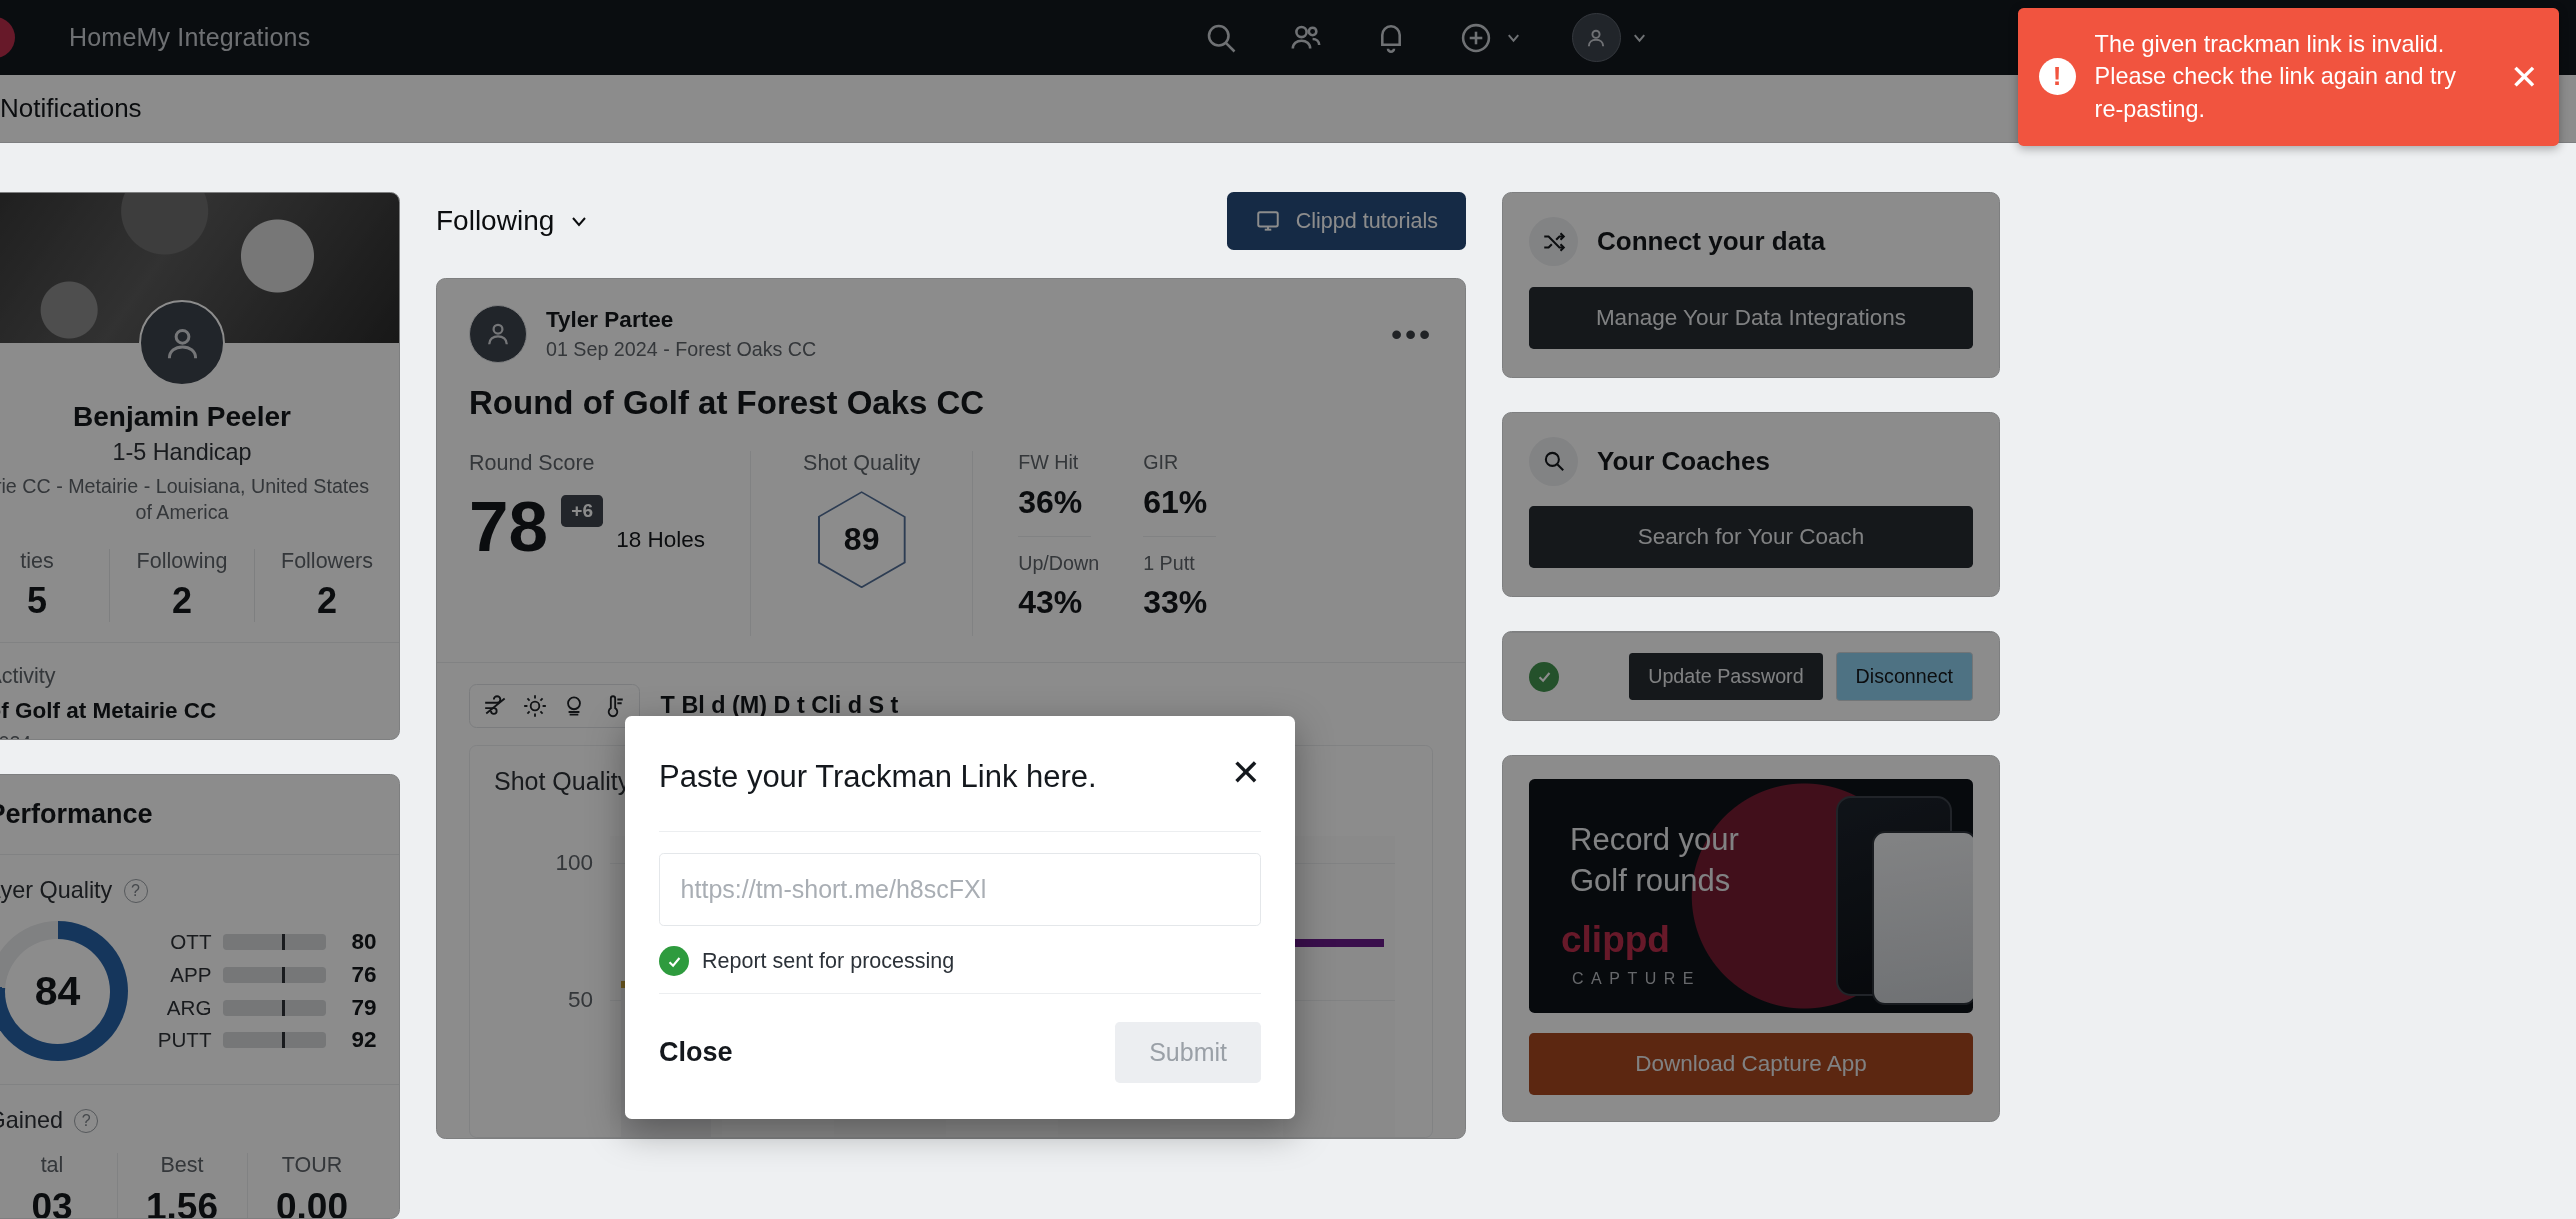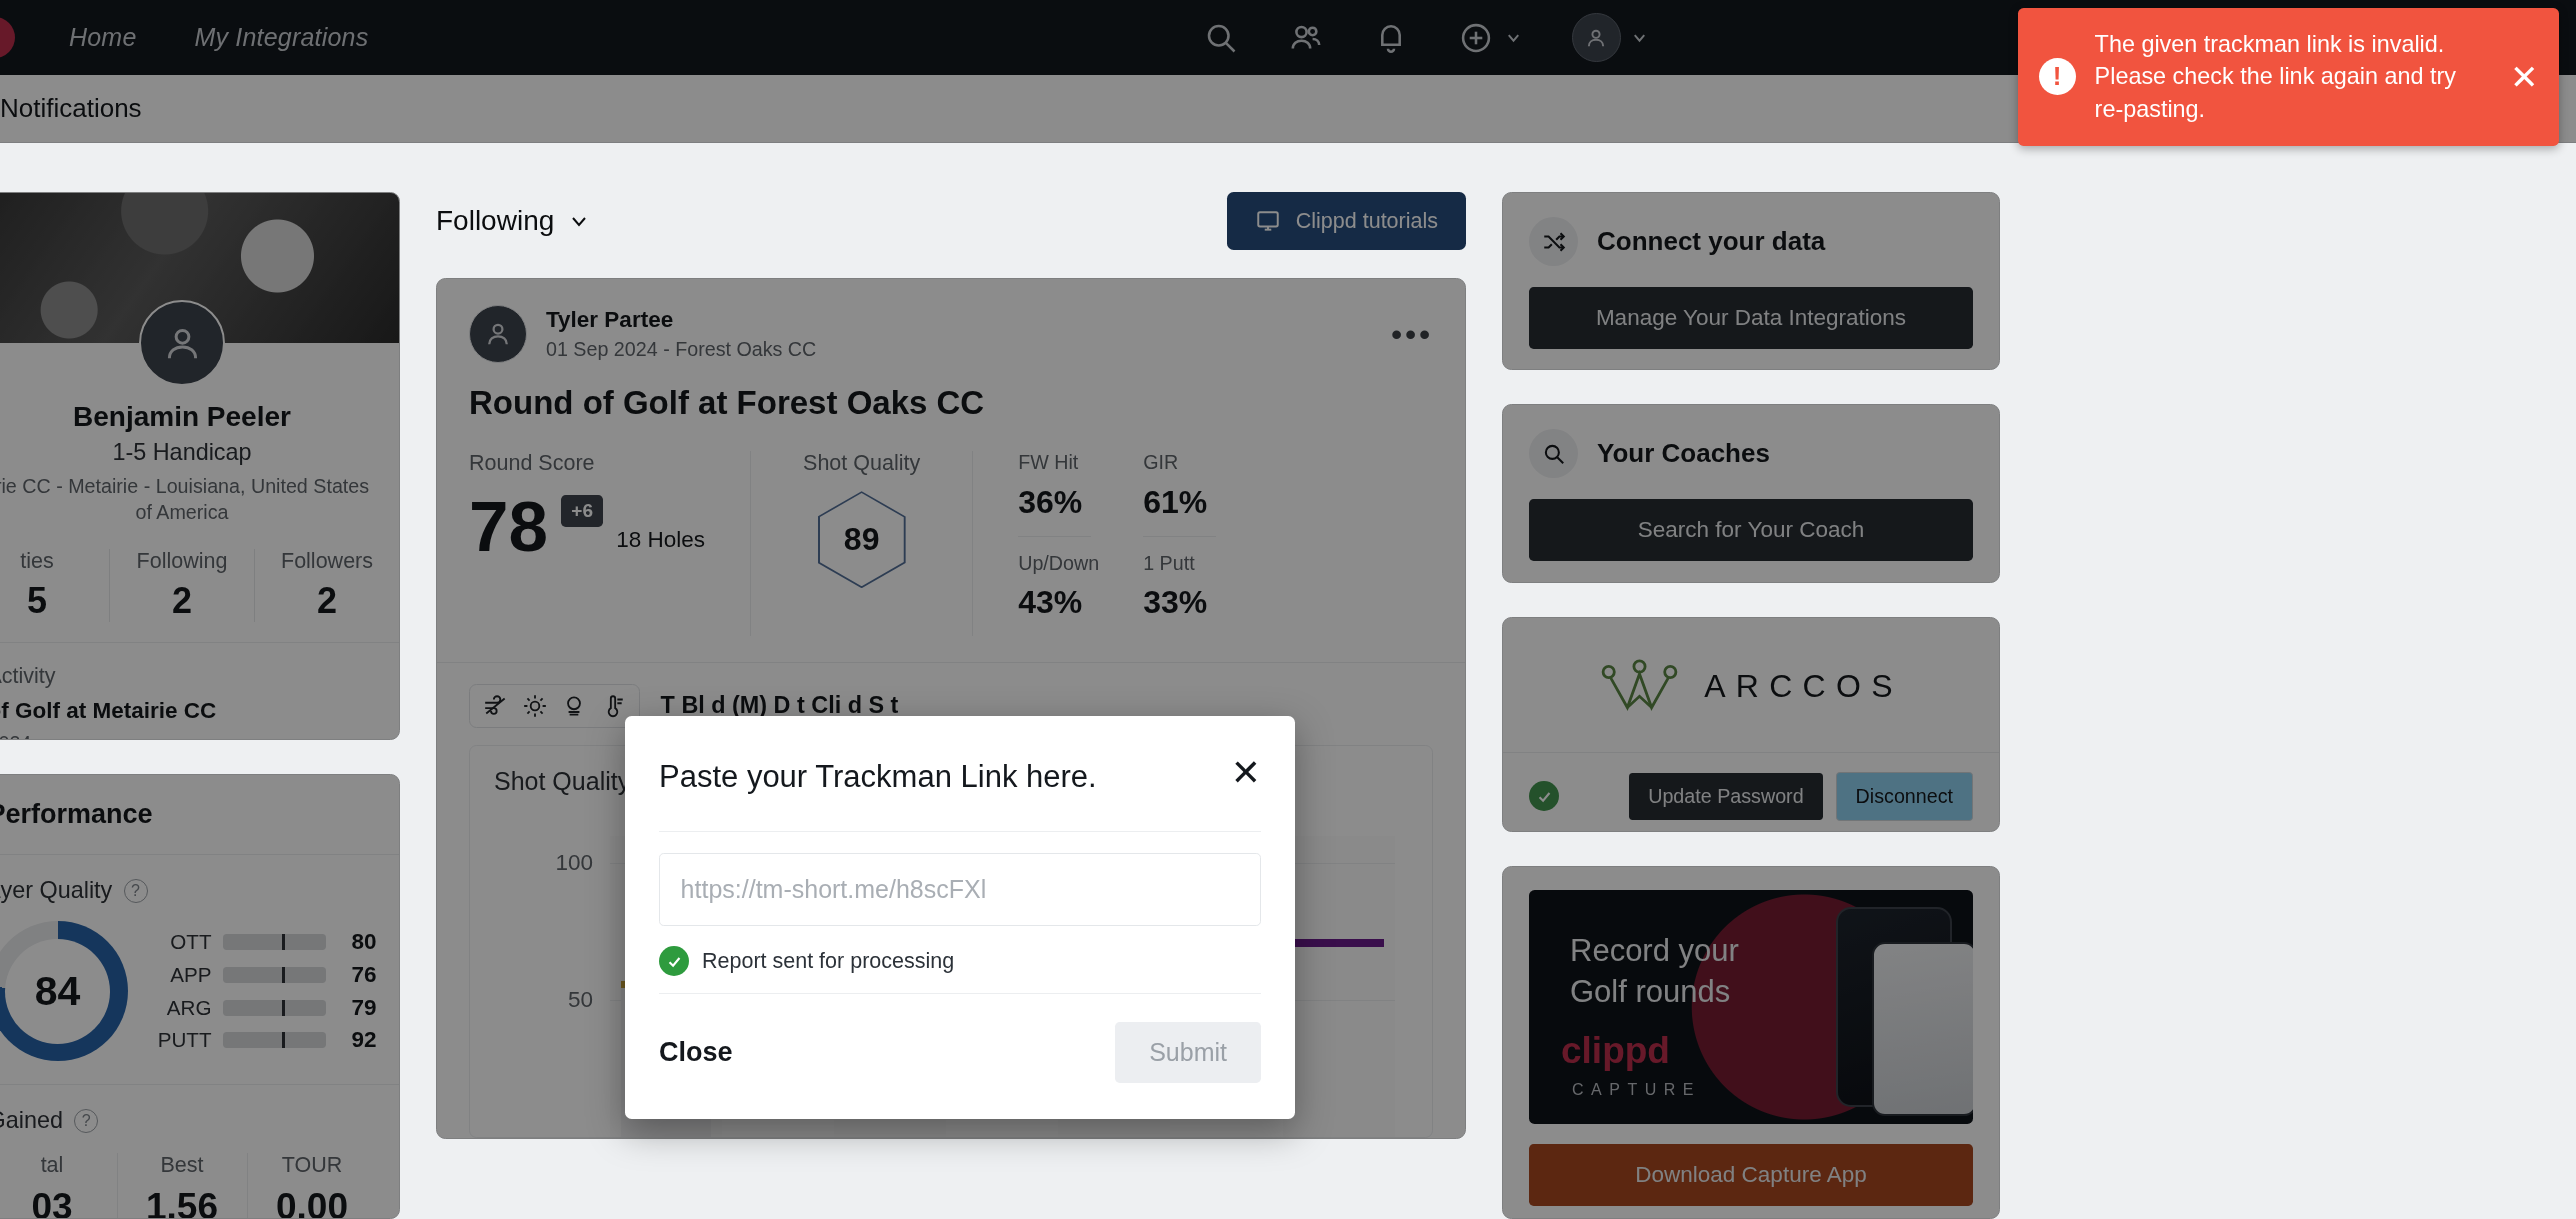--- a/index.html
+++ b/index.html
@@ -20,21 +20,21 @@
   .topnav {
     position: absolute; top: 0; left: 0; width: 2576px; height: 75px;
     background: #101820; display: flex; align-items: center;
   }
   .logo-mark {
     width: 28px; height: 41px; margin-left: -13px;
     background: #e0224a;
     border-radius: 0 24px 24px 0;
     flex: none;
   }
-  .nav-links { display: flex; align-items: flex-start; gap: 58px; margin-left: 54px; font-style: italic; }
+  .nav-links { display: flex; align-items: flex-start; margin-left: 54px; }
   .nav-link {
     color: #c8ccd2; font-size: 25px; letter-spacing: 0.2px; cursor: pointer;
   }
   .nav-right {
     margin-left: auto; display: flex; align-items: center;
     gap: 49px; margin-right: 927px;
   }
   .nav-ic { width: 36px; height: 36px; color: #c9ced5; display: block; }
   .nav-grp { display: flex; align-items: center; gap: 9.4px; cursor: pointer; }
   .chev { width: 19px; height: 19px; color: #c9ced5; }
@@ -652,30 +652,20 @@
                     <line x1="15" y1="15" x2="20.5" y2="20.5"></line>
                 </svg>
               </span>
               <span class="rc-title">Your Coaches</span>
             </div>
             <button class="dark-btn">Search for Your Coach</button>
           </div>
         </div>
 
         <div class="card">
-          <div class="arccos-area">
-            <svg width="81" height="56" viewBox="0 0 86 60" fill="none" stroke="#4f8a33" stroke-width="3">
-              <circle cx="10" cy="14" r="6"></circle>
-                <circle cx="43" cy="8" r="6"></circle>
-                <circle cx="76" cy="14" r="6"></circle>
-              <path d="M12 20 L30 52 L43 16 L56 52 L74 20"></path>
-              <path d="M30 52 L43 40 L56 52"></path>
-            </svg>
-            <span class="arccos-word">ARCCOS</span>
-          </div>
           <div class="arccos-foot">
             <span class="greencheck">
               <svg width="17" height="17" viewBox="0 0 24 24" fill="none" stroke="#fff" stroke-width="3">
                 <polyline points="5,13 10,18 19,7"></polyline>
               </svg>
             </span>
             <button class="sm-dark">Update Password</button>
             <button class="sm-out">Disconnect</button>
           </div>
         </div>

